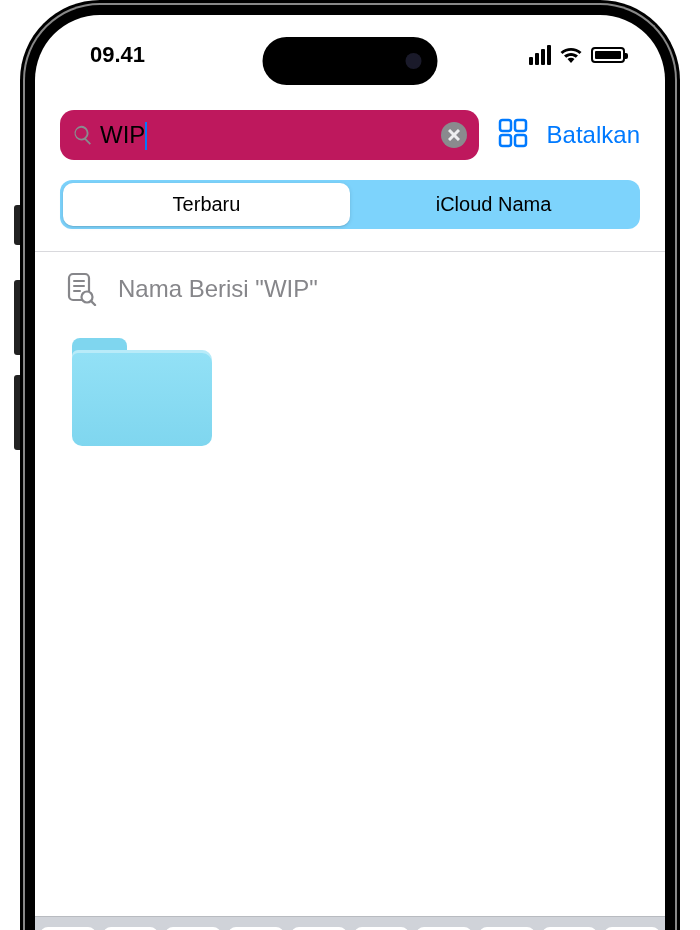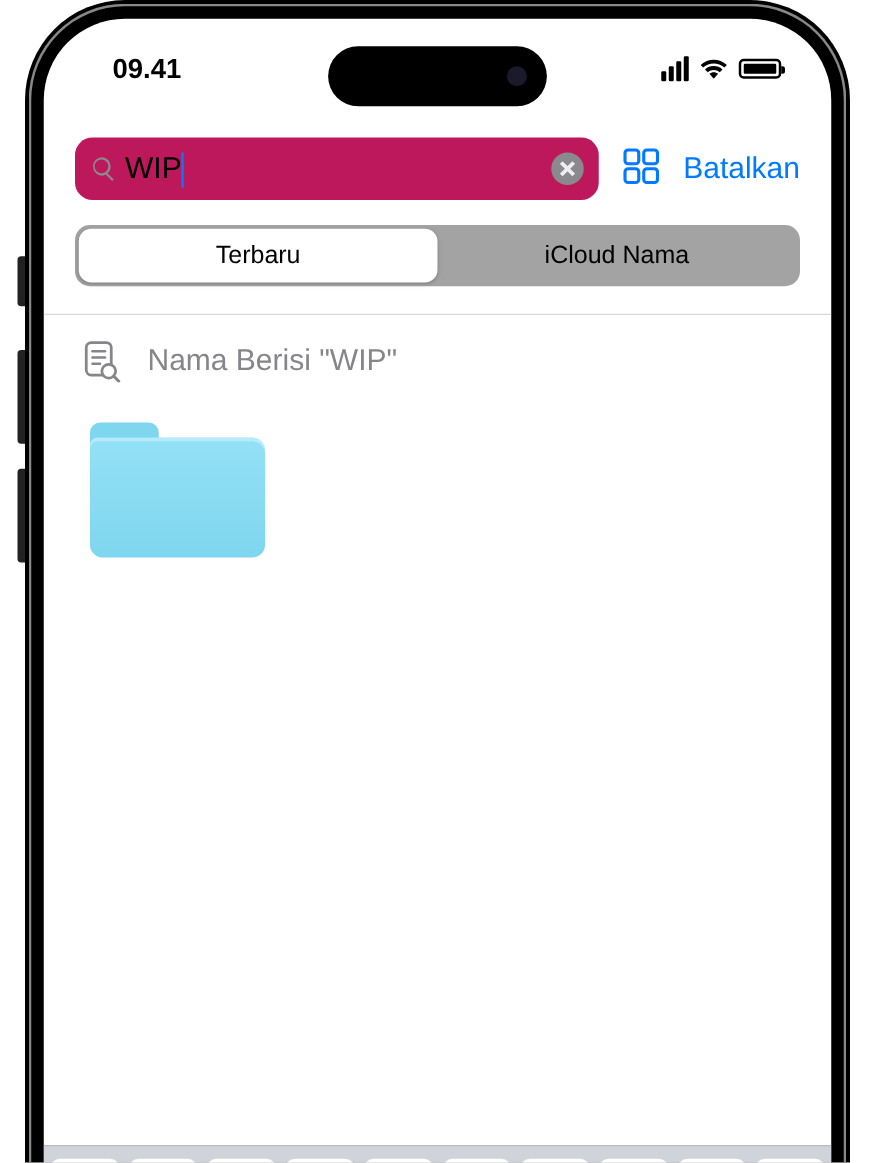--- a/index.html
+++ b/index.html
@@ -185,21 +185,21 @@
     }
     .clear-btn svg { width: 12px; height: 12px; stroke: #eeeef0; stroke-width: 3; }
     .grid-btn svg { width: 32px; height: 32px; }
     .cancel-btn {
       color: #007aff;
       font-size: 24px;
       white-space: nowrap;
     }
     .seg-control {
       display: flex;
-      background: #a3a3a3;
+      background: #7dd3fc;
       border-radius: 12px;
       padding: 3px;
       margin-bottom: 22px;
     }
     .seg-item {
       flex: 1;
       text-align: center;
       padding: 10px 0;
       font-size: 20px;
       font-weight: 500;

